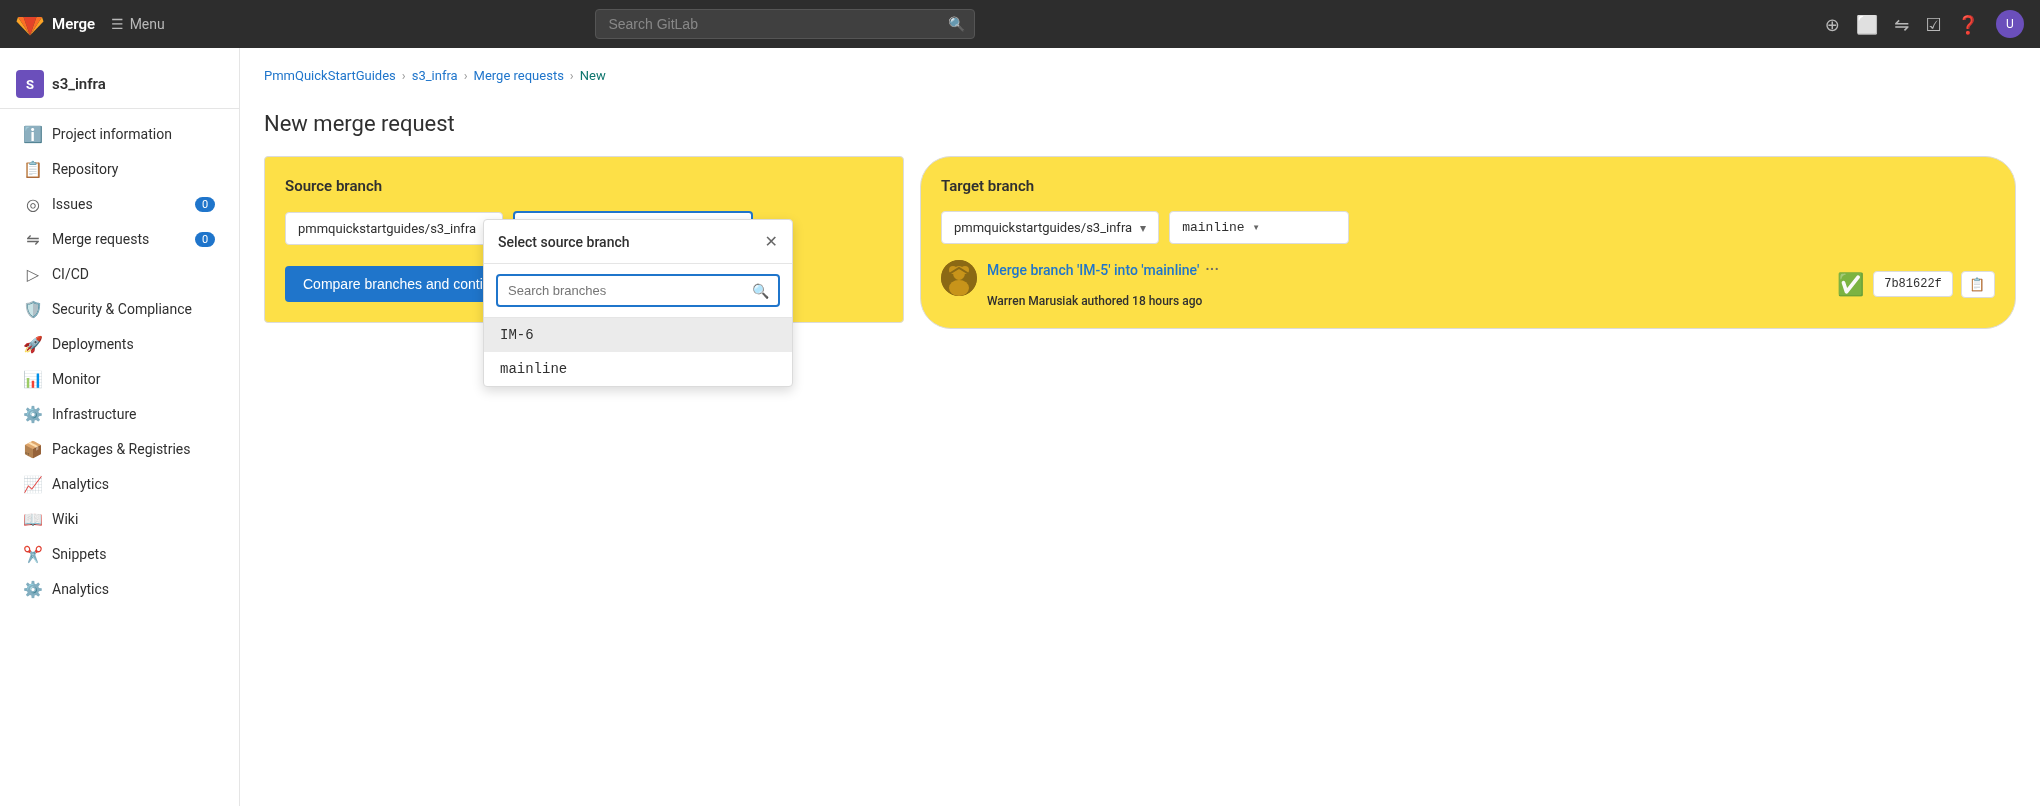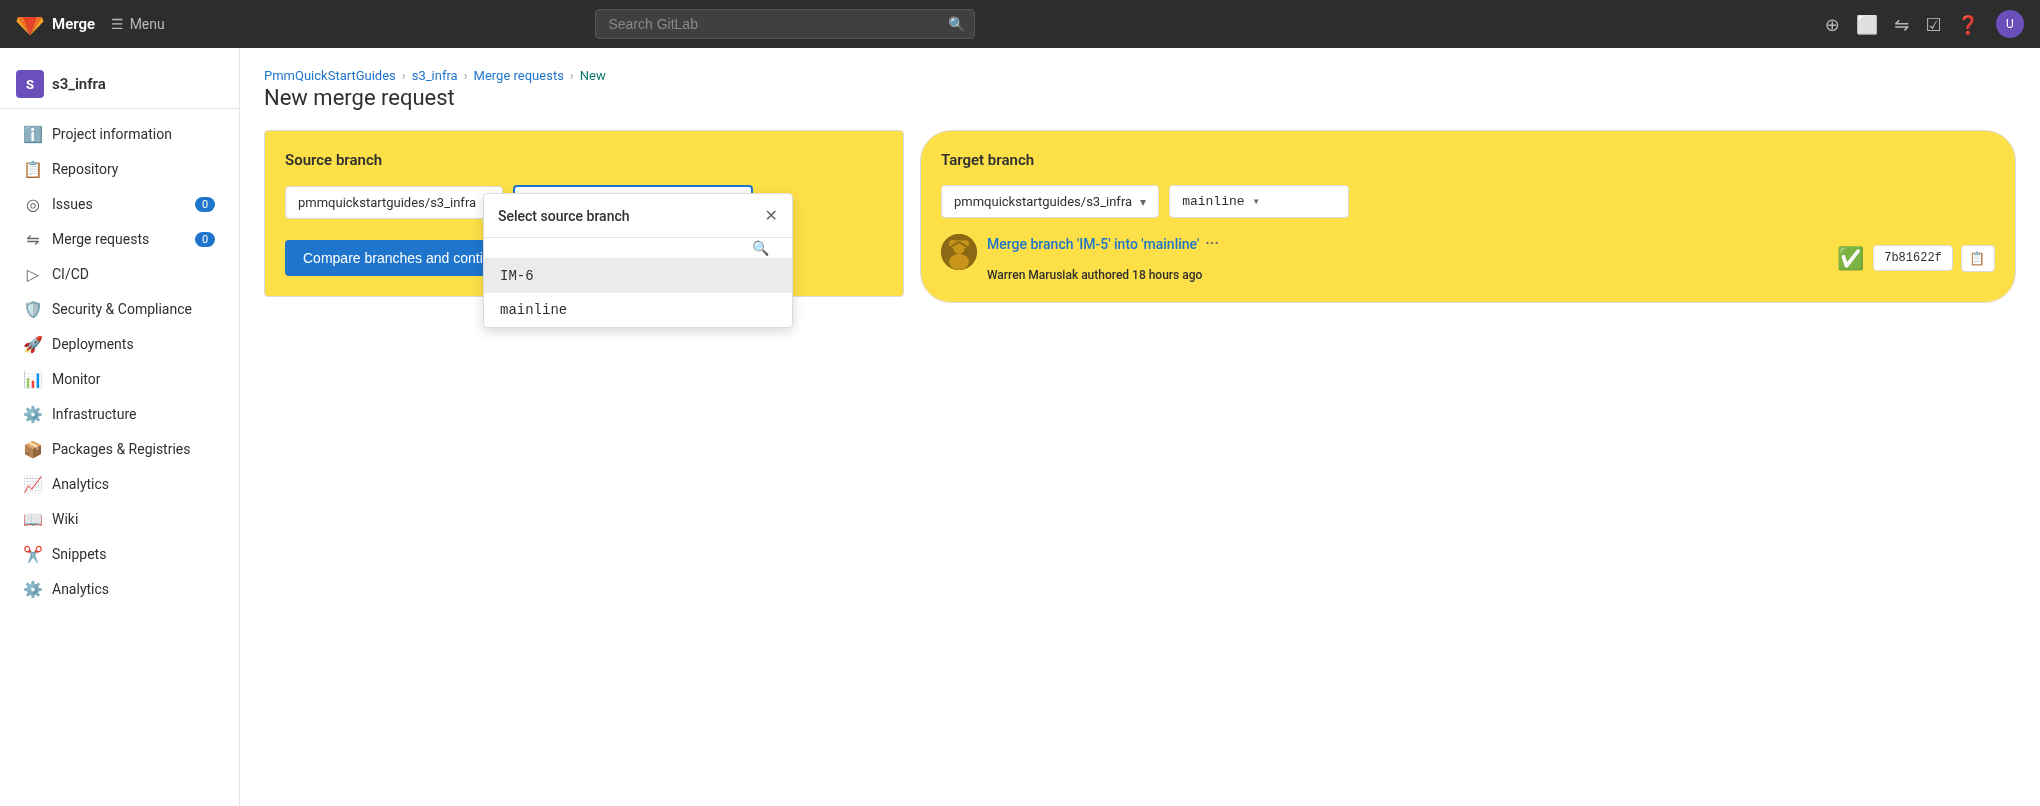--- a/index.html
+++ b/index.html
@@ -155,21 +155,21 @@
       flex: 1;
       padding: 20px 24px;
       overflow: auto;
     }
     .breadcrumb {
       display: flex;
       align-items: center;
       gap: 6px;
       font-size: 13px;
       color: #555;
-      margin-bottom: 2px;
+      margin-bottom: 28px;
     }
     .breadcrumb a { color: #1f75cb; text-decoration: none; }
     .breadcrumb-sep { color: #999; }
     .breadcrumb-current { color: #0f766e; }
 
     .page-title {
       font-size: 22px;
       font-weight: 400;
       margin-bottom: 20px;
       color: #303030;
@@ -522,20 +522,21 @@
           </div>
         </div>
 
         
         <div class="dropdown-container">
           <div class="dropdown-header">
             <span>Select source branch</span>
             <span class="dropdown-close">✕</span>
           </div>
           <div class="dropdown-search">
+            <input type="text" placeholder="Search branches" style="">
             <span class="dropdown-search-icon">🔍</span>
           </div>
           <div class="dropdown-item highlighted">IM-6</div>
           <div class="dropdown-item">mainline</div>
         </div>
 
         <button class="compare-btn">Compare branches and continue</button>
       </div>
 
       <div class="branch-panel target-panel">

